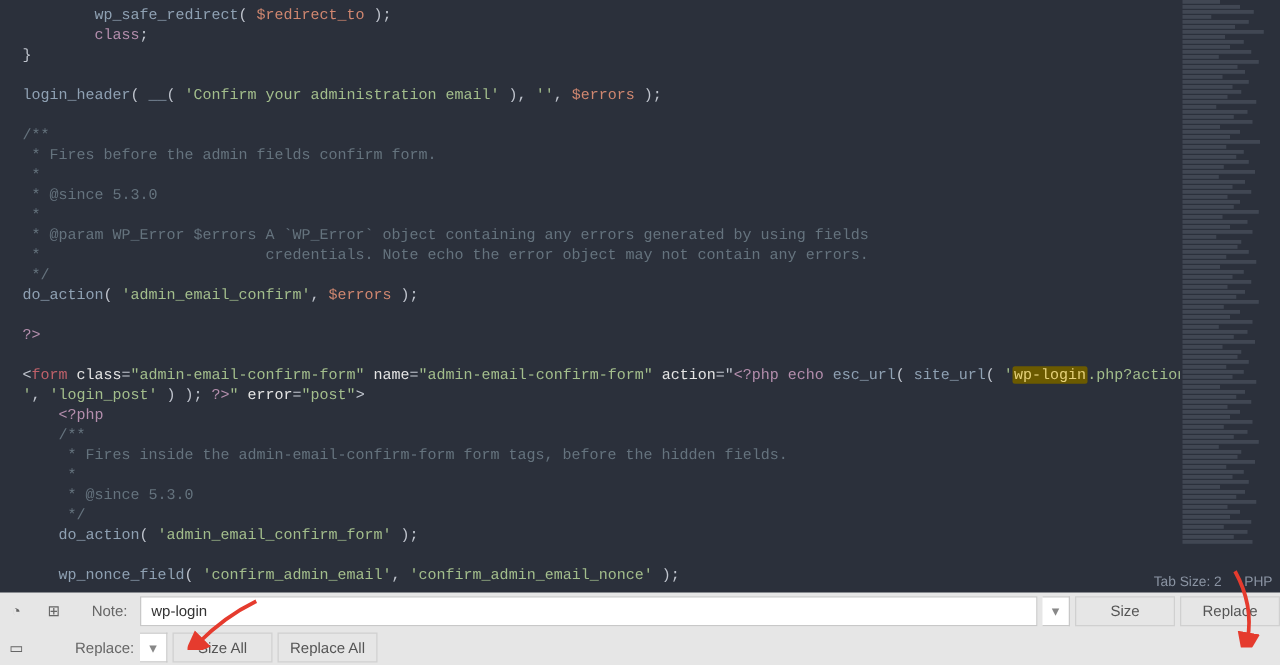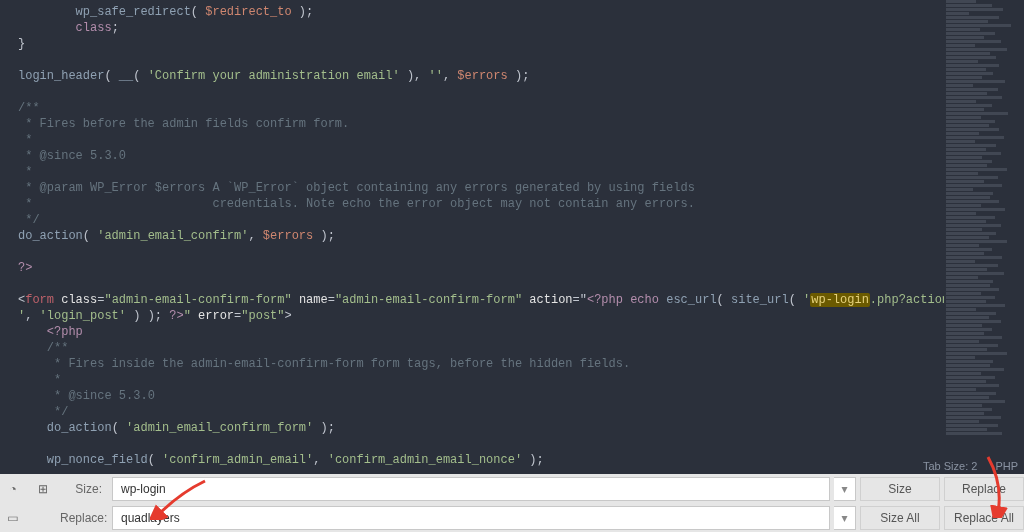--- a/index.html
+++ b/index.html
@@ -301,31 +301,30 @@
 
 <div class="status-right">
   <span>Tab Size: 2</span>
   <span>PHP</span>
 </div>
 
 <div class="find-panel">
   <div class="find-row">
     <div class="icon-btn">◔</div>
     <div class="icon-btn">⊞</div>
-    <div class="field-label">Size:</div>
+    <div class="field-label">Note:</div>
     <input class="text-input" type="text" value="wp-login" style="">
     <div class="dd-arrow">▾</div>
     <button class="action-btn">Size</button>
     <button class="action-btn">Replace</button>
   </div>
   <div class="find-row">
     <div class="icon-btn">▭</div>
     <div class="icon-btn" style="visibility:hidden"></div>
     <div class="field-label">Replace:</div>
-    <input class="text-input" type="text" value="quadlayers" style="">
     <div class="dd-arrow">▾</div>
     <button class="action-btn">Size All</button>
     <button class="action-btn">Replace All</button>
   </div>
 </div>
 
 <div class="arrow" style="left:150px; bottom:12px;">
   <svg width="60" height="42">
       <defs>
         <marker id="ah1" markerWidth="10" markerHeight="10" refX="2" refY="3" orient="auto">

